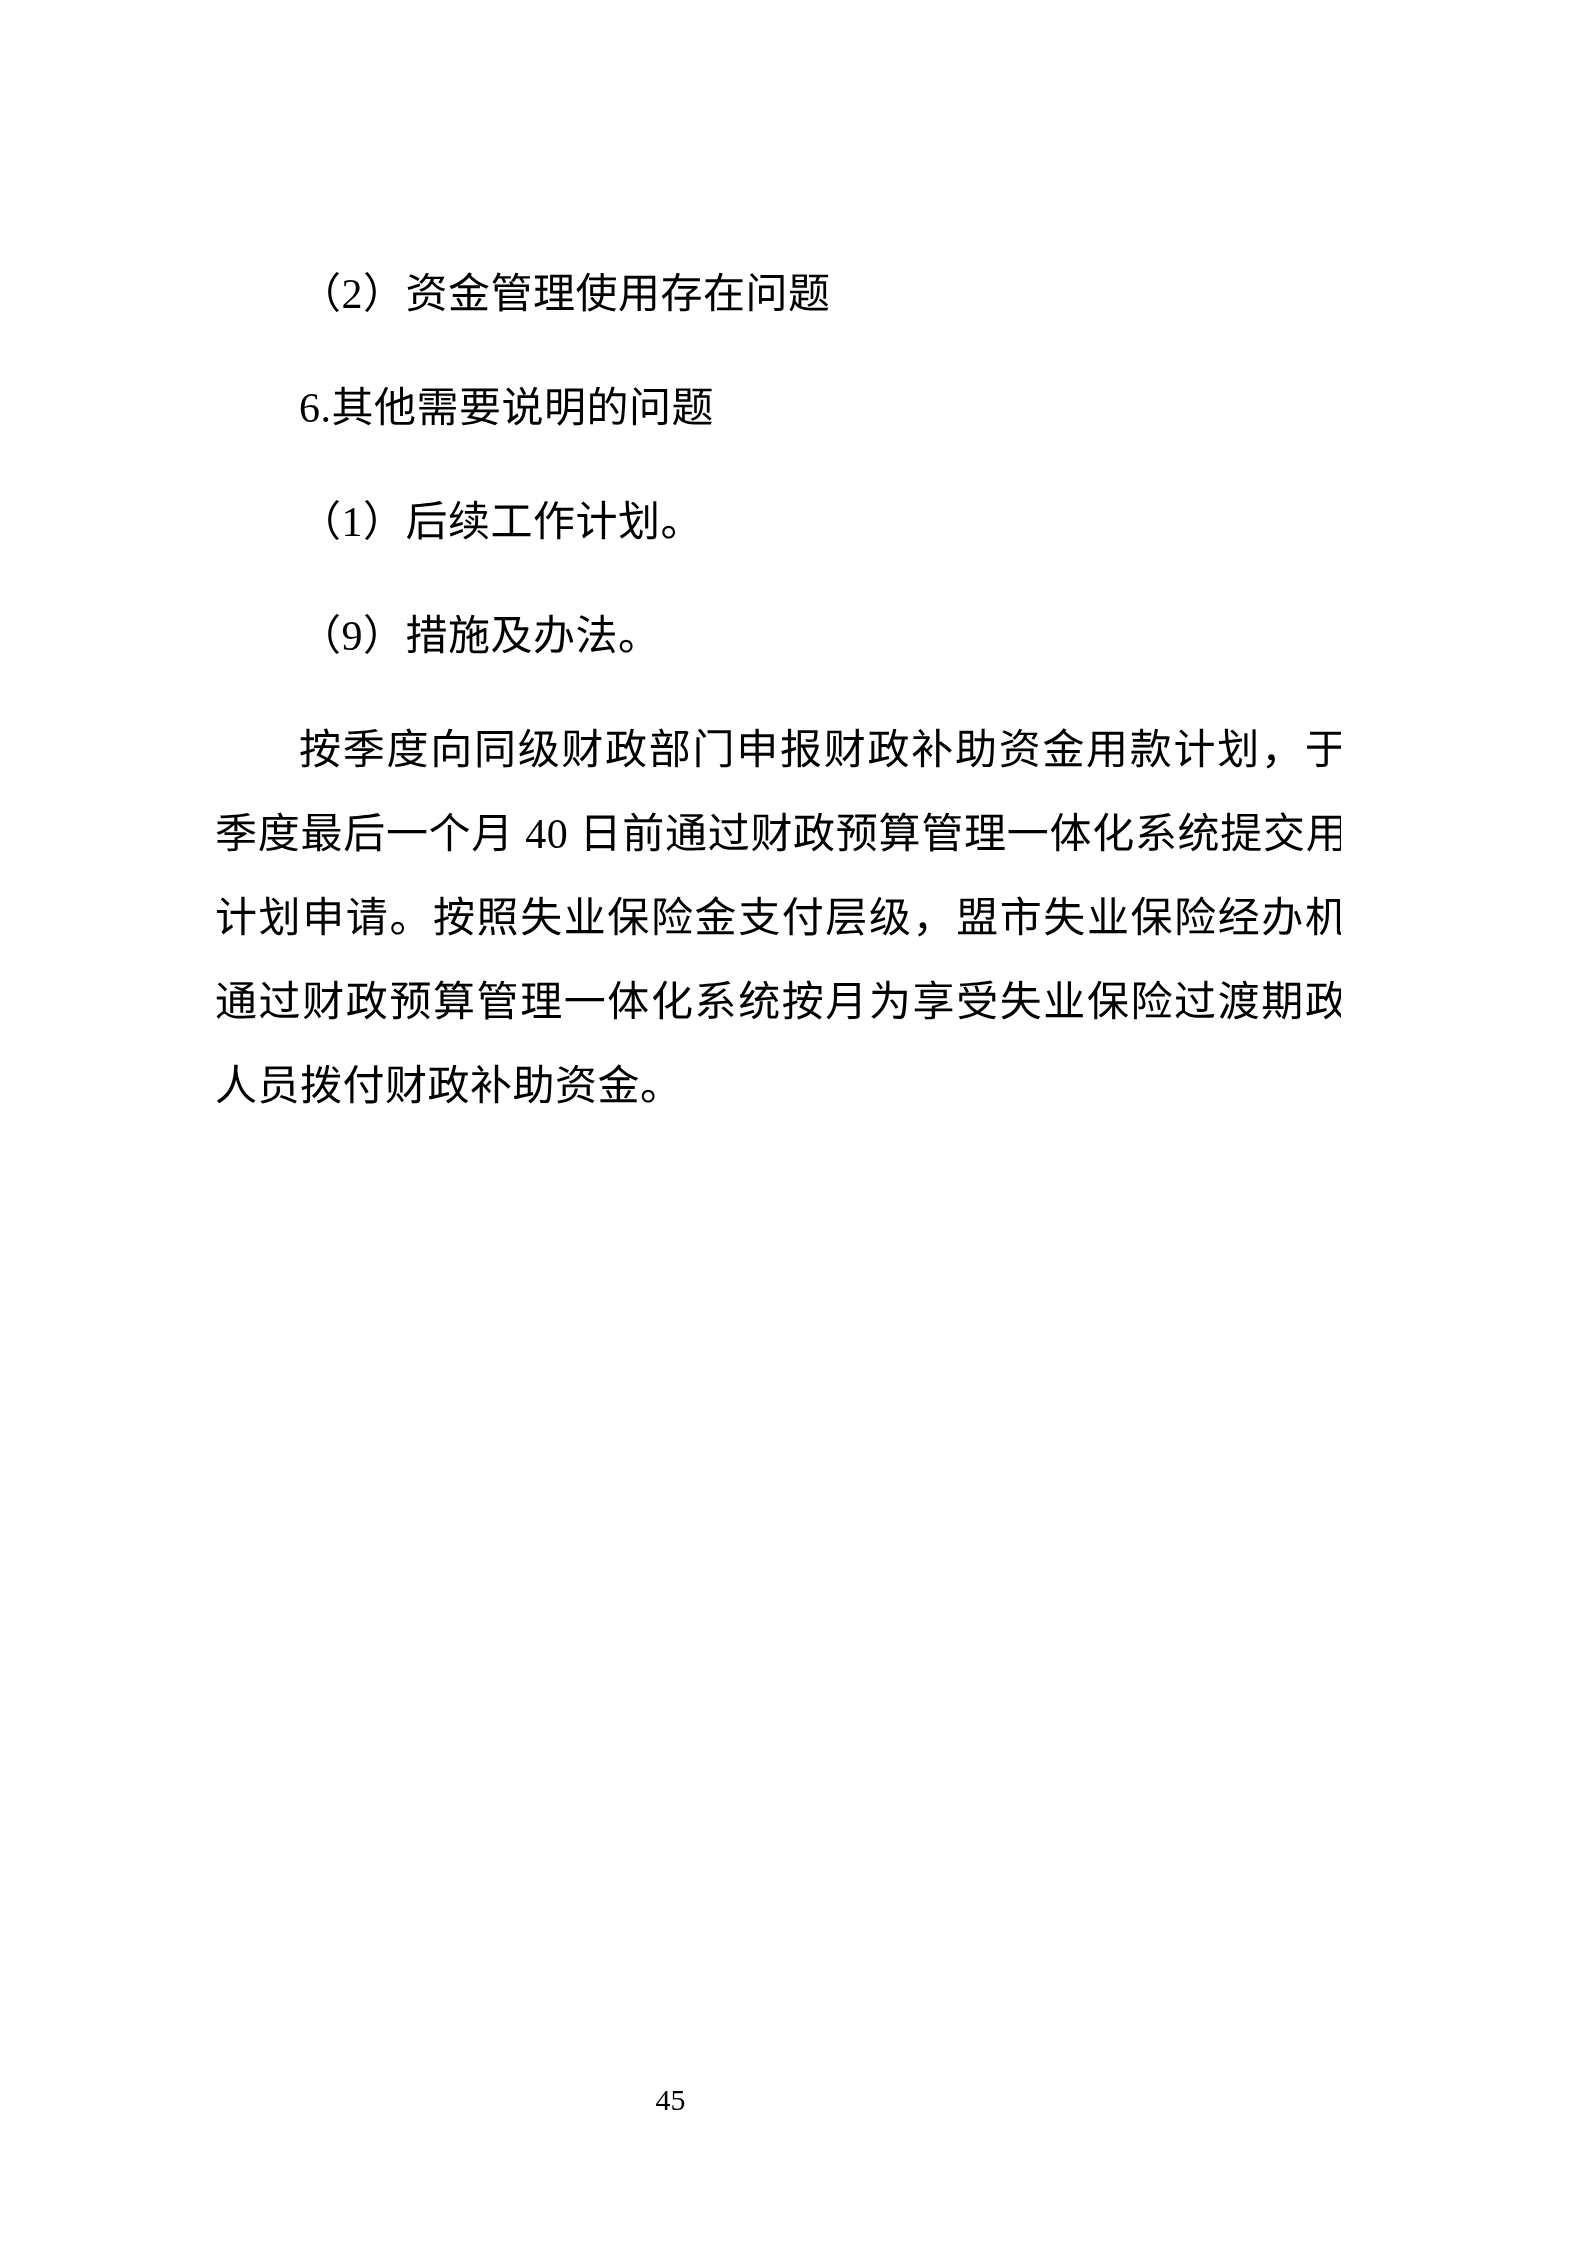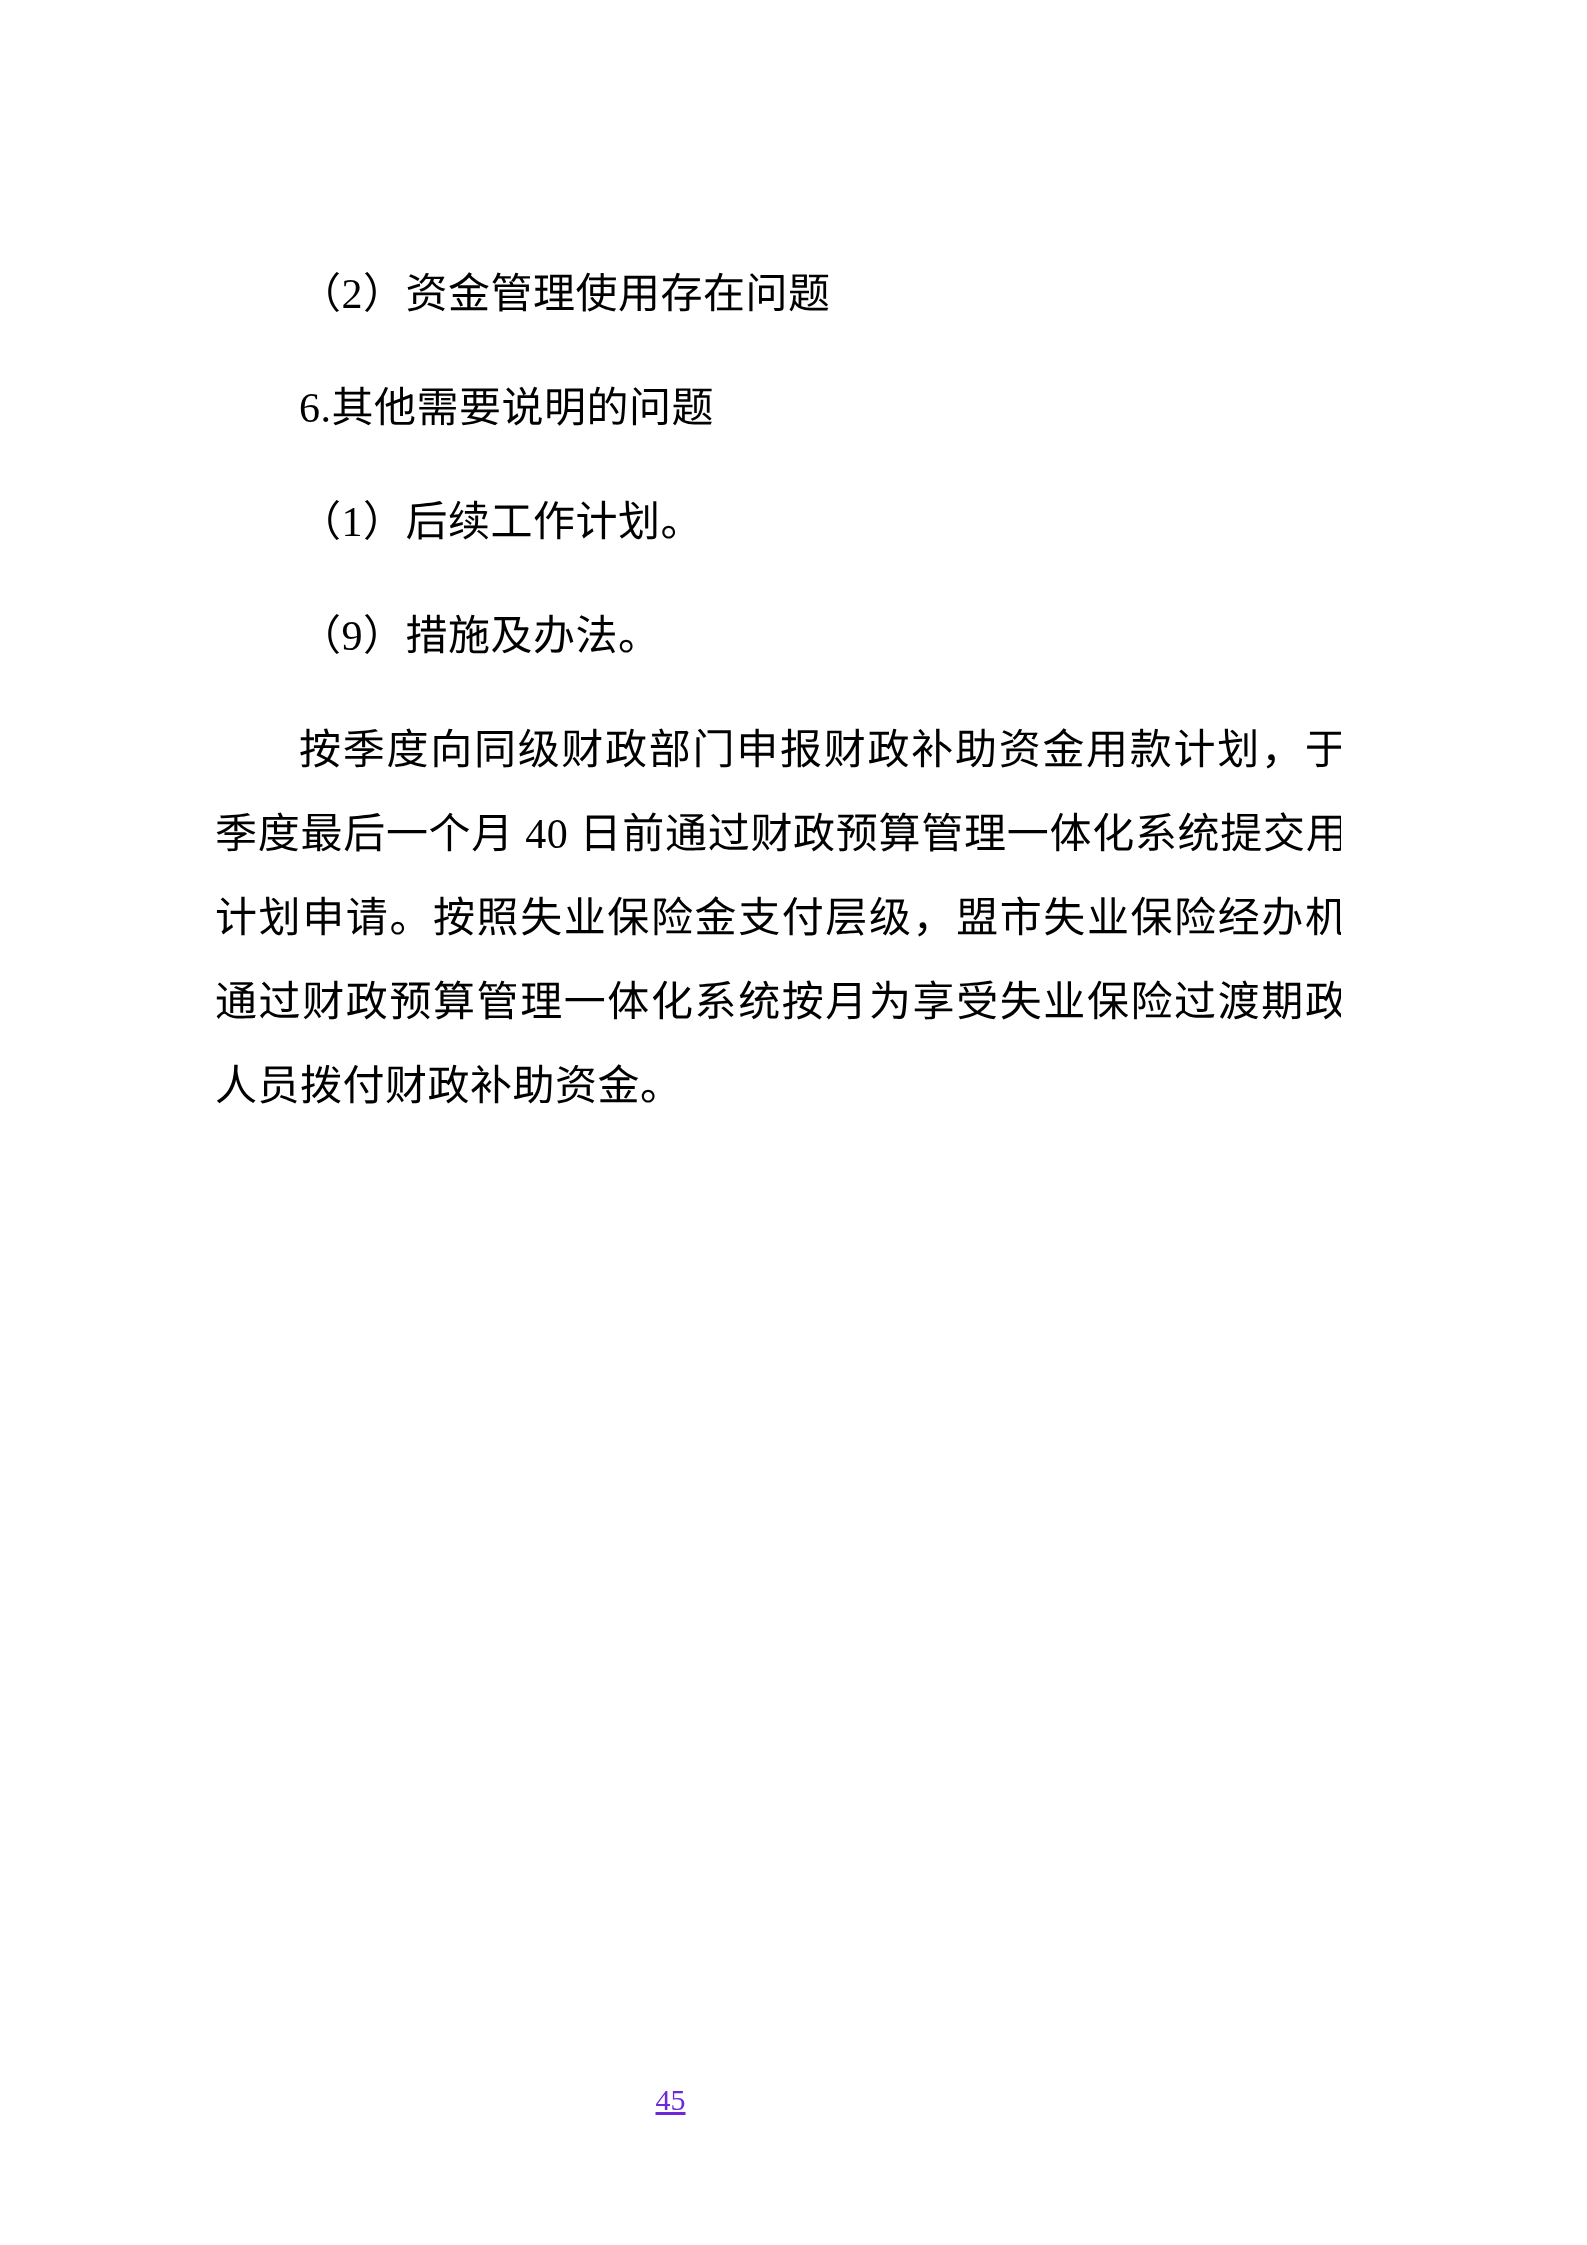--- a/index.html
+++ b/index.html
@@ -42,22 +42,21 @@
   }
 
   .page-number {
     position: absolute;
     left: 0;
     top: 2082px;
     width: 100%;
     text-align: center;
     font-size: 30px;
     line-height: 36px;
-    color: #6d28d9;
-    text-decoration: underline;
+    color: #000000;
   }
 </style>
 </head>
 <body>
 
 <div class="page">
 
   <div class="content">
 
     <p class="block heading">（2）资金管理使用存在问题</p>

